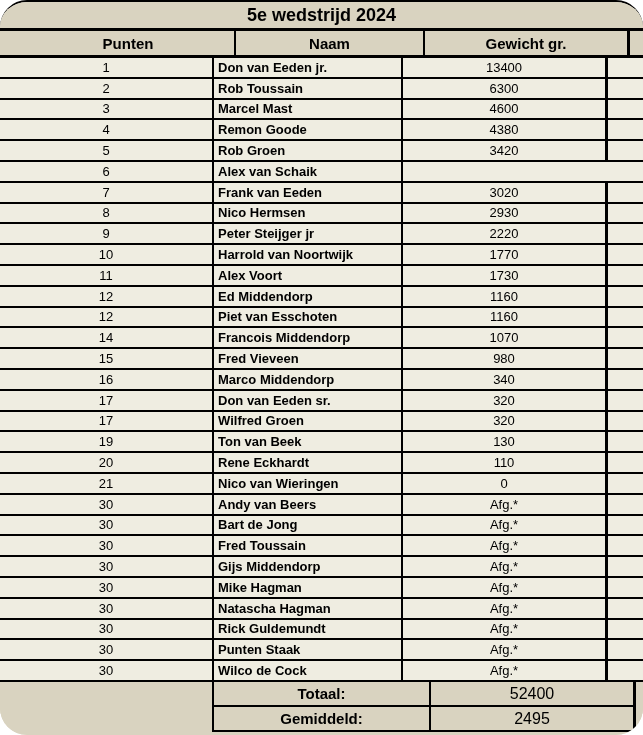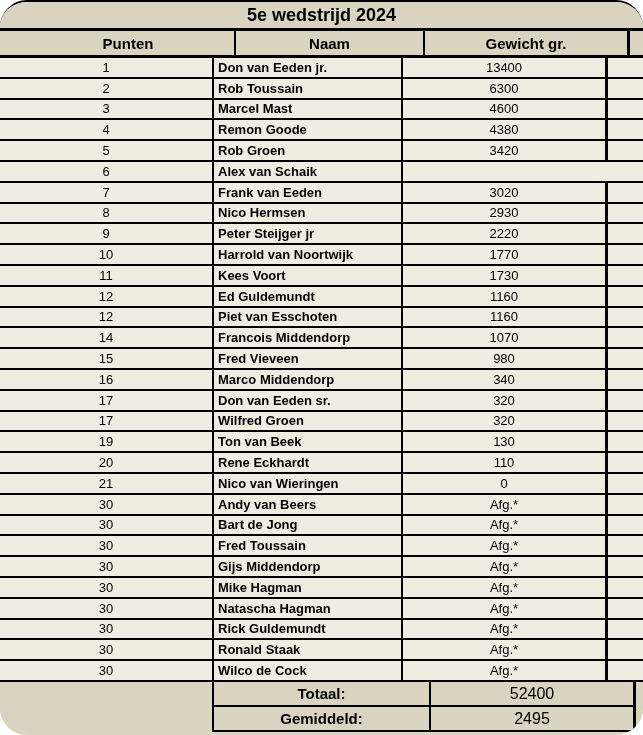--- a/index.html
+++ b/index.html
@@ -150,27 +150,27 @@
         <div class="c col-sliver"></div>
       </div>
       <div class="data-row">
         <div class="c col-punten">10</div>
         <div class="c col-naam">Harrold van Noortwijk</div>
         <div class="c col-gewicht">1770</div>
         <div class="c col-sliver"></div>
       </div>
       <div class="data-row">
         <div class="c col-punten">11</div>
-        <div class="c col-naam">Kees Voort</div>
+        <div class="c col-naam">Alex Voort</div>
         <div class="c col-gewicht">1730</div>
         <div class="c col-sliver"></div>
       </div>
       <div class="data-row">
         <div class="c col-punten">12</div>
-        <div class="c col-naam">Ed Guldemundt</div>
+        <div class="c col-naam">Ed Middendorp</div>
         <div class="c col-gewicht">1160</div>
         <div class="c col-sliver"></div>
       </div>
       <div class="data-row">
         <div class="c col-punten">12</div>
         <div class="c col-naam">Piet van Esschoten</div>
         <div class="c col-gewicht">1160</div>
         <div class="c col-sliver"></div>
       </div>
       <div class="data-row">
@@ -258,21 +258,21 @@
         <div class="c col-sliver"></div>
       </div>
       <div class="data-row">
         <div class="c col-punten">30</div>
         <div class="c col-naam">Rick Guldemundt</div>
         <div class="c col-gewicht">Afg.*</div>
         <div class="c col-sliver"></div>
       </div>
       <div class="data-row">
         <div class="c col-punten">30</div>
-        <div class="c col-naam">Ronald Staak</div>
+        <div class="c col-naam">Punten Staak</div>
         <div class="c col-gewicht">Afg.*</div>
         <div class="c col-sliver"></div>
       </div>
       <div class="data-row">
         <div class="c col-punten">30</div>
         <div class="c col-naam">Wilco de Cock</div>
         <div class="c col-gewicht">Afg.*</div>
         <div class="c col-sliver"></div>
       </div>
     </div>

